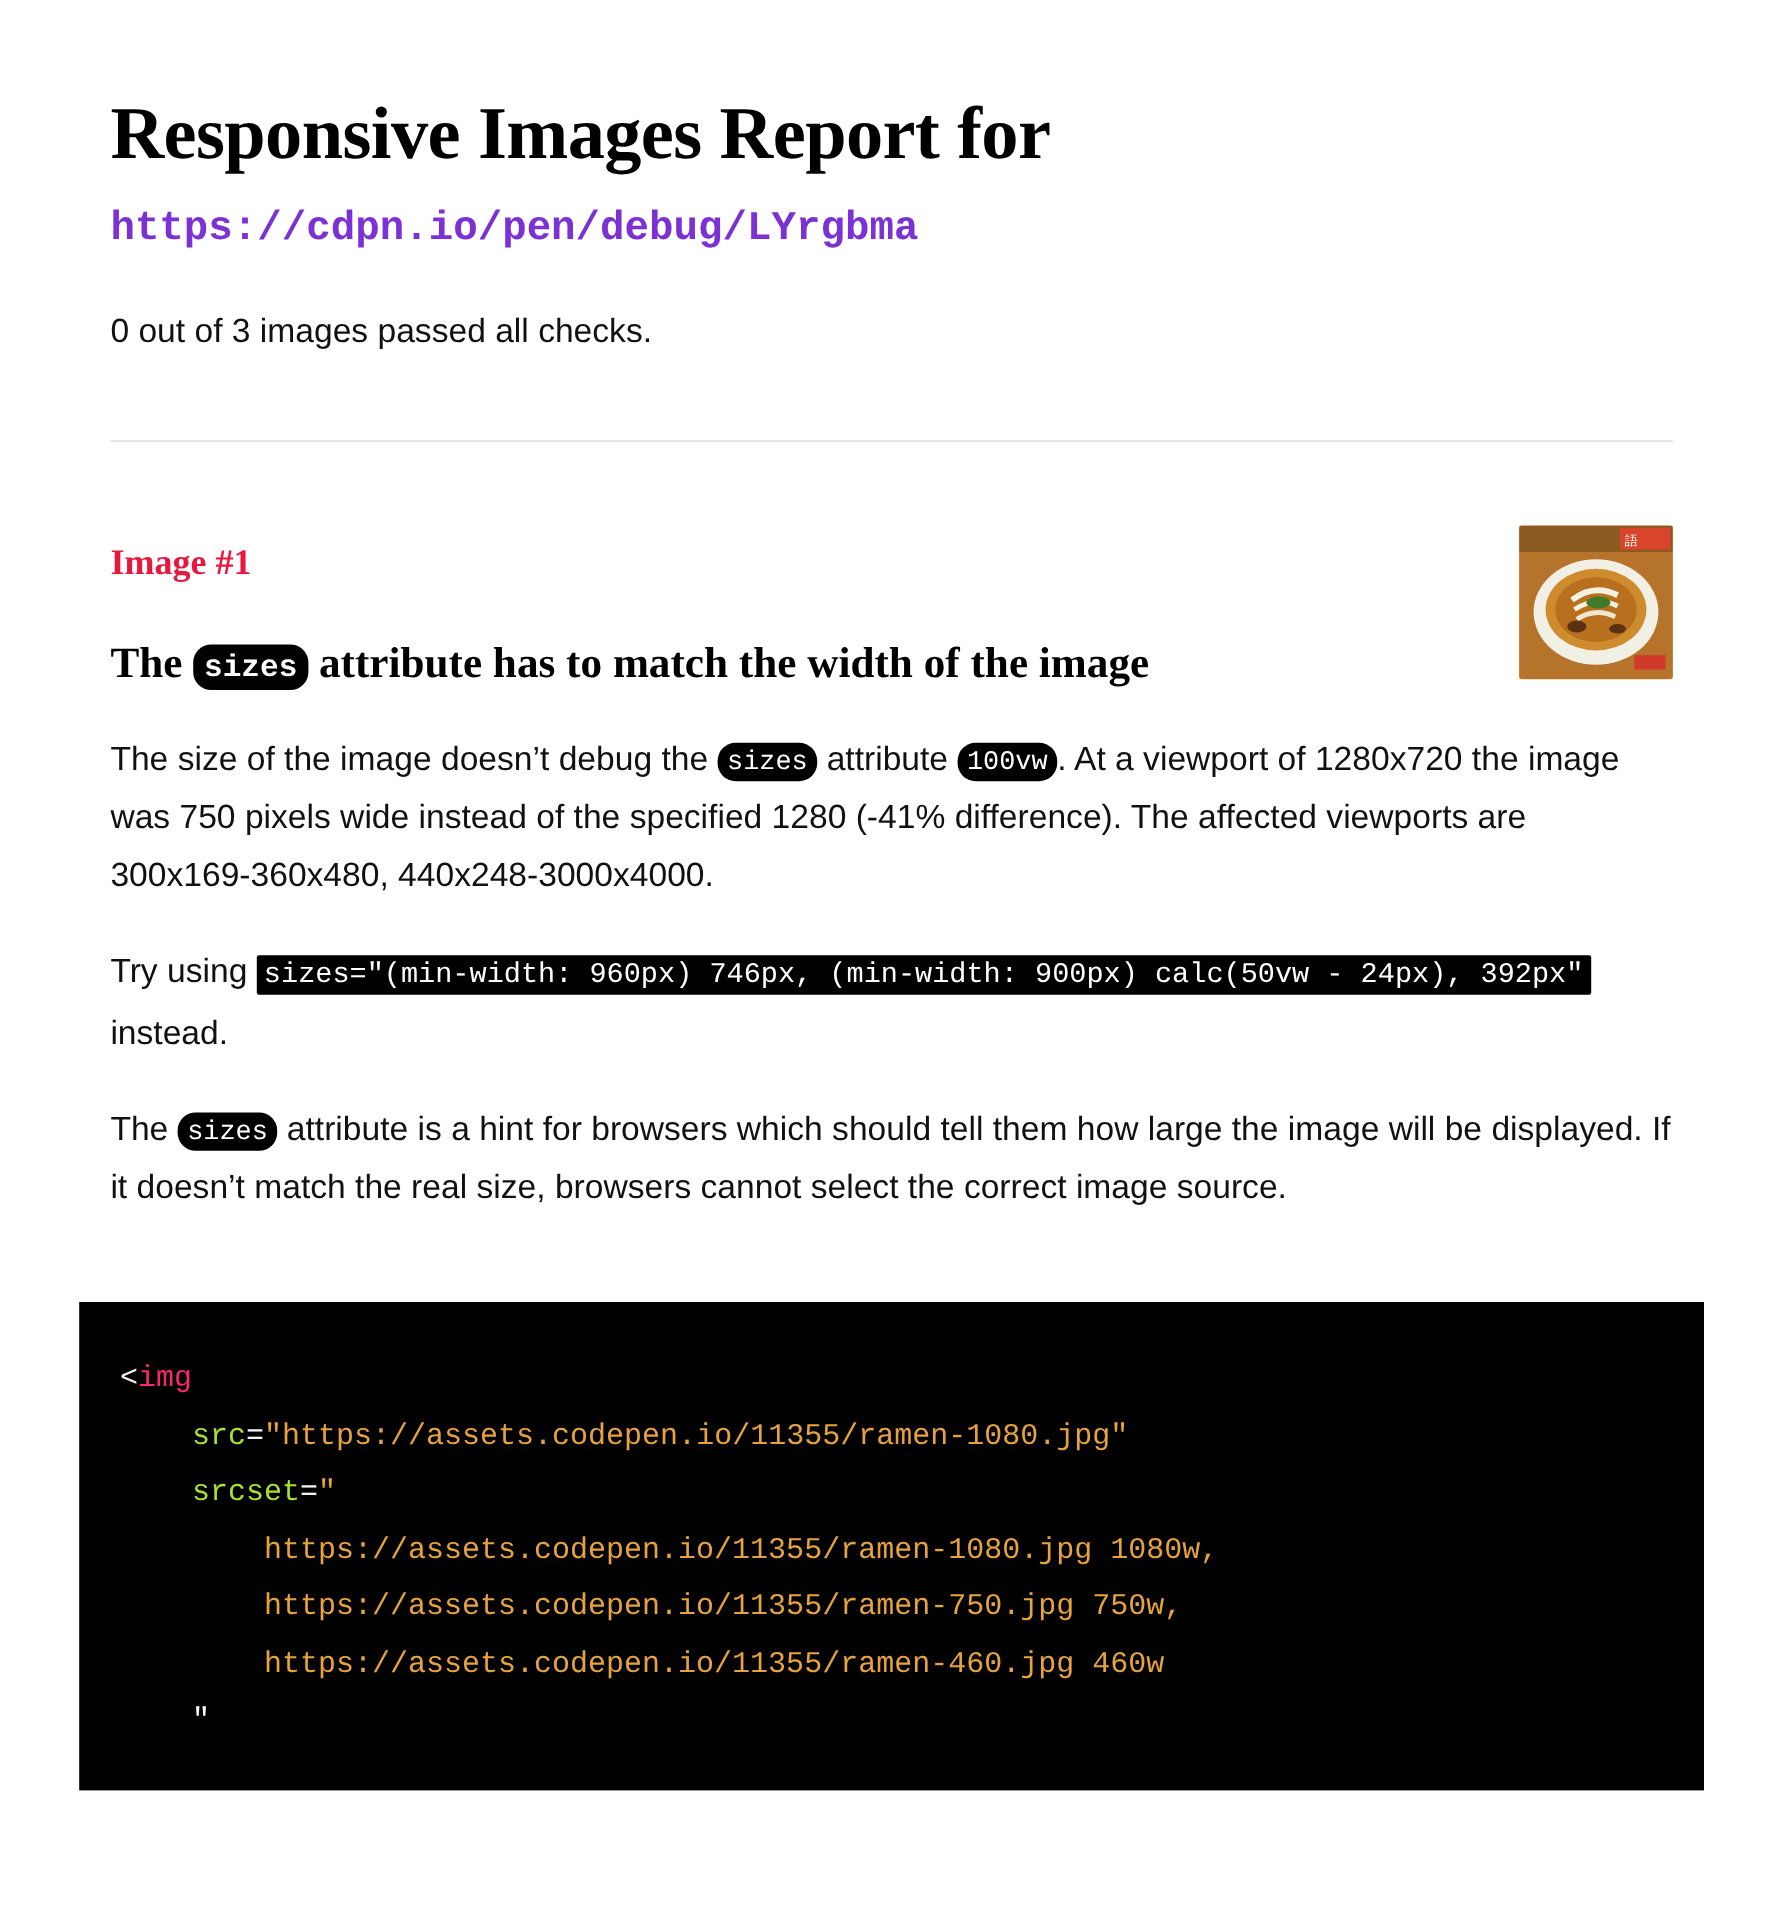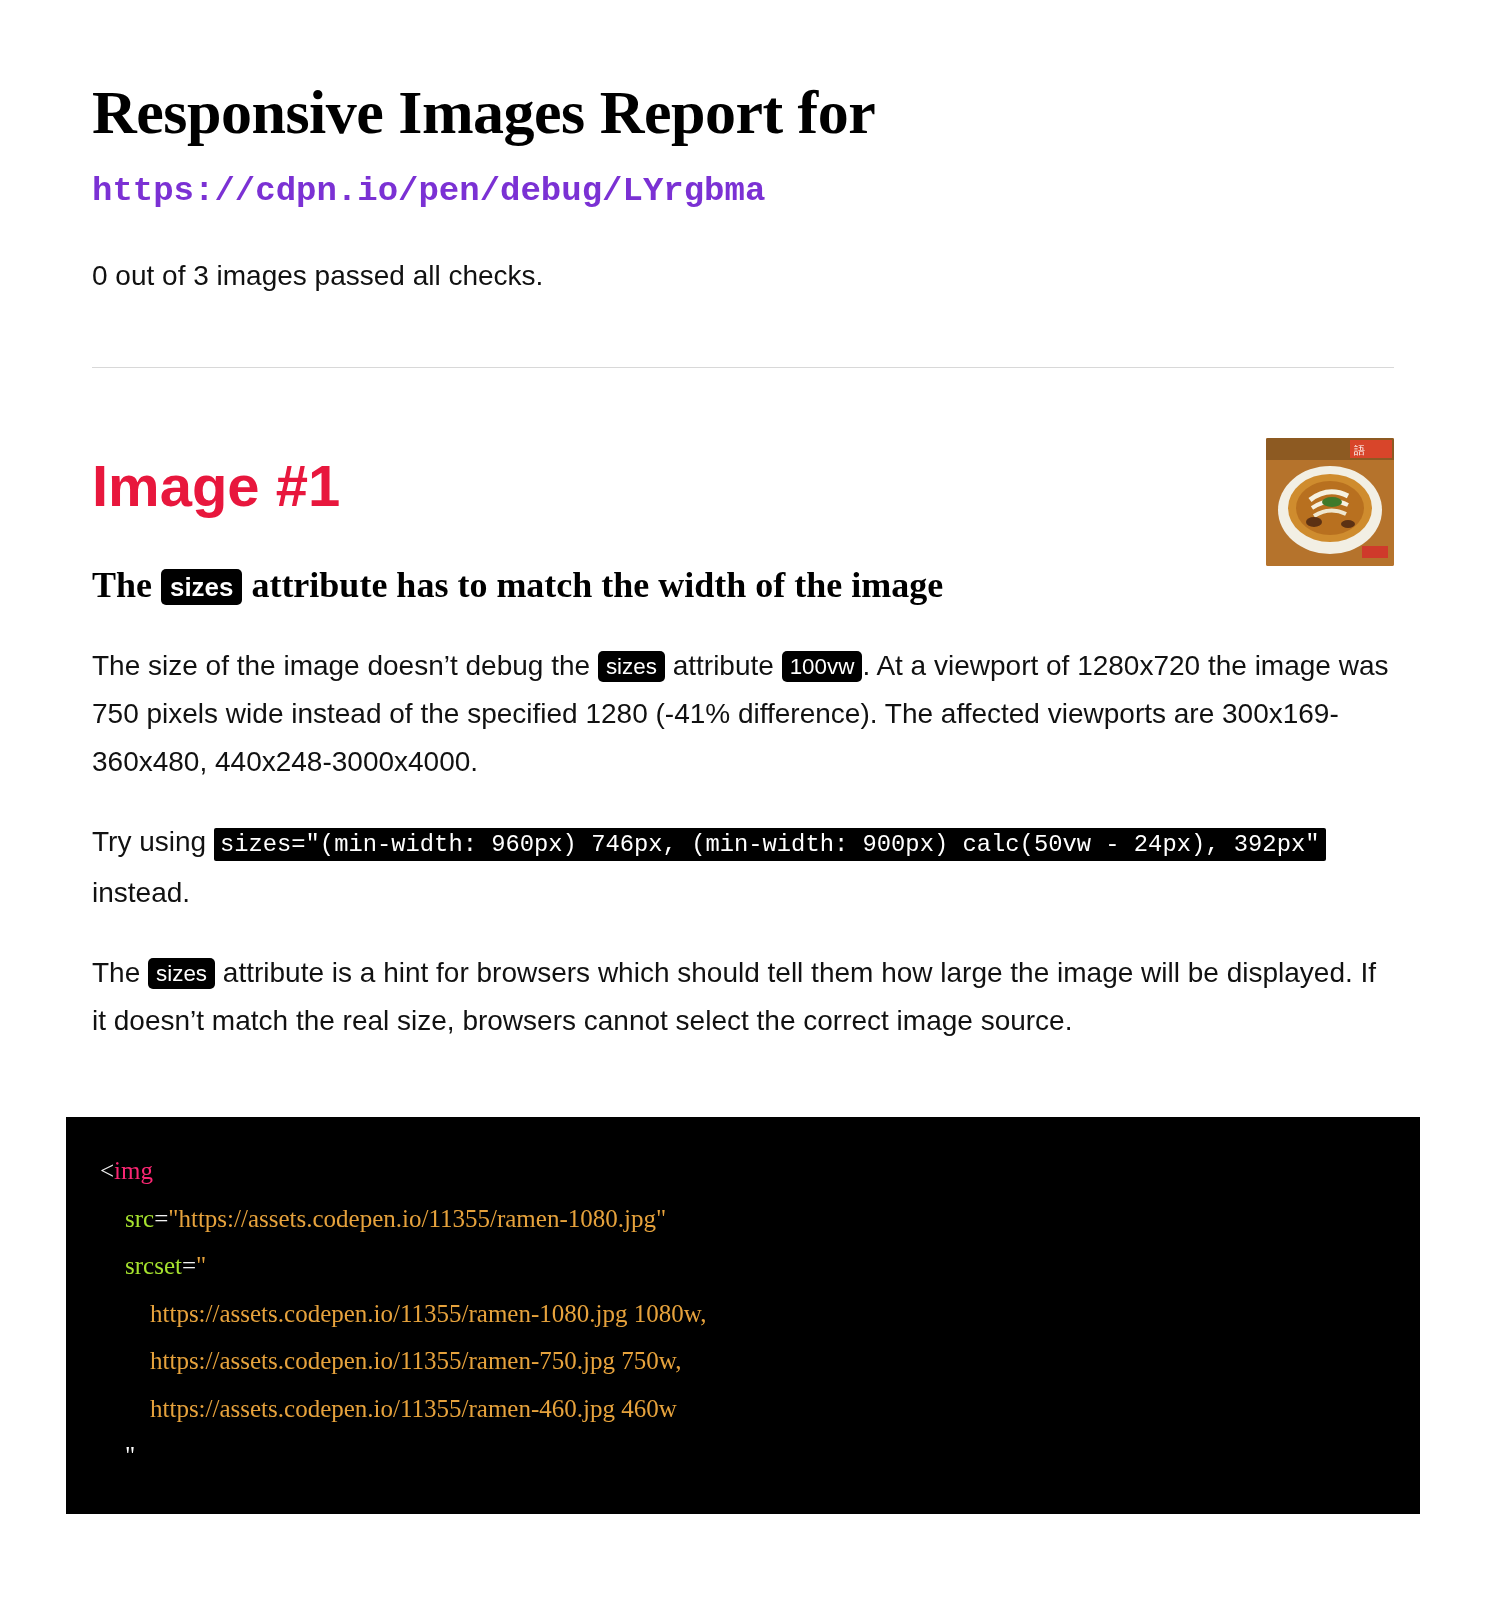--- a/index.html
+++ b/index.html
@@ -76,41 +76,41 @@
     right: 0;
     top: 70px;
     width: 128px;
     height: 128px;
     border-radius: 2px;
     overflow: hidden;
     background: #c9782f;
   }
   .thumb svg { display: block; width: 128px; height: 128px; }
   .image-heading {
-    font-family: Liberation Sans, sans-serif;
-    font-weight: bold;
-    font-size: 58px;
+    font-family: Liberation Serif, serif;
+    font-weight: bold;
+    font-size: 30px;
     color: #e8173d;
     margin: 24px 0 0 0;
   }
   .check-heading {
     font-family: "Liberation Serif", serif;
     font-weight: bold;
     font-size: 36px;
     color: #000;
     margin: 42px 0 0 0;
     line-height: 1.35;
   }
   code.inline {
-    font-family: Liberation Sans, sans-serif;
+    font-family: Liberation Mono, monospace;
     background: #000;
     color: #ffffff;
     font-size: 0.78em;
     padding: 3px 8px;
-    border-radius: 5px;
+    border-radius: 15px;
     white-space: nowrap;
     vertical-align: 0.04em;
   }
   .check-heading code.inline { font-size: 0.72em; padding: 4px 9px; }
   p.body-text {
     font-size: 28px;
     line-height: 1.72;
     margin: 32px 0 0 0;
     color: #111;
   }
@@ -123,22 +123,22 @@
     padding: 3px 6px;
     border-radius: 2px;
     line-height: 1.95;
     box-decoration-break: clone;
     -webkit-box-decoration-break: clone;
   }
   
   .code-block {
     margin-top: 72px;
     background: #000000;
-    padding: 30px 34px 34px 34px;
-    font-family: Liberation Serif, serif;
+    padding: 40px 34px 34px 34px;
+    font-family: Liberation Mono, monospace;
     font-size: 25px;
     line-height: 1.9;
     color: #e6e6e6;
     overflow: hidden;
     white-space: pre;
   }
   .tok-punct { color: #f2f2f2; }
   .tok-tag   { color: #f92672; }
   .tok-attr  { color: #a6e22e; }
   .tok-eq    { color: #f2f2f2; }

